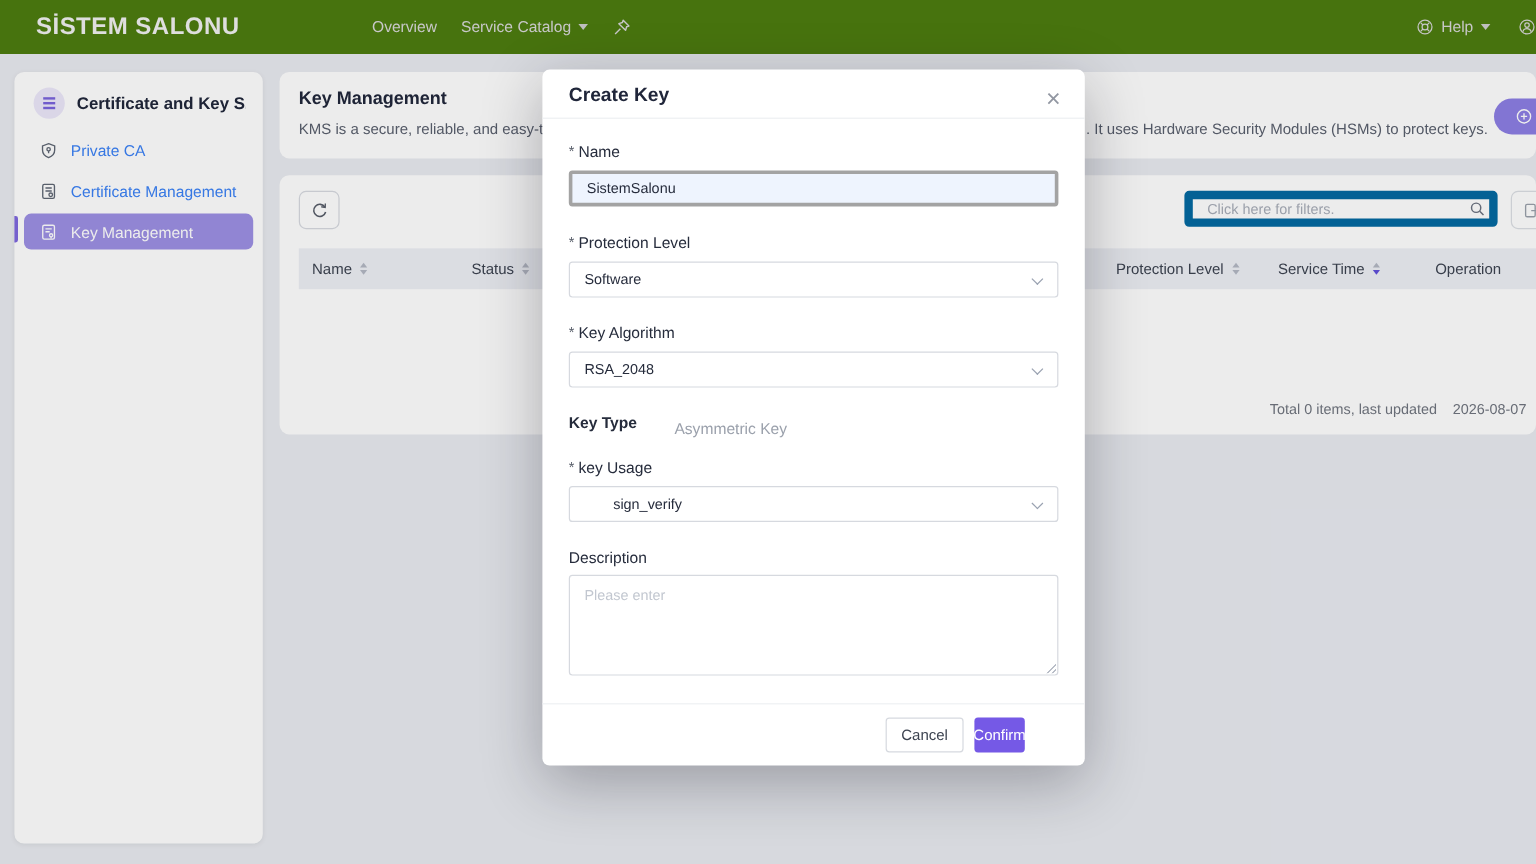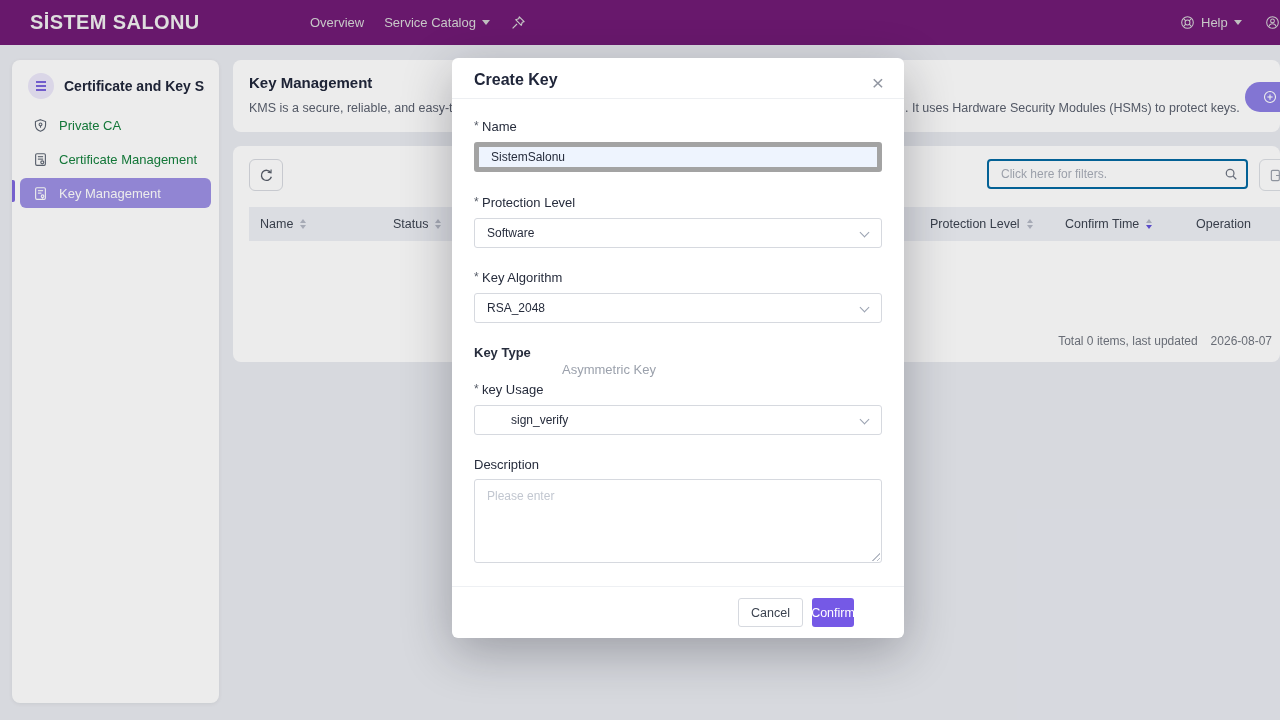--- a/index.html
+++ b/index.html
@@ -3,21 +3,21 @@
 <meta charset="utf-8">
 <style>
   * { margin:0; padding:0; box-sizing:border-box; }
   html,body { background:#c9ccd2; }
   body { font-family:"Liberation Sans","DejaVu Sans",sans-serif; }
   .screen { position:relative; width:1280px; height:720px; overflow:hidden;
             background:#e9ebf0; }
 
   
   .topbar { position:absolute; left:0; top:0; width:1280px; height:45px;
-            background:#701a75; z-index:10; }
+            background:#4d7c0f; z-index:10; }
   .brand { position:absolute; left:30px; top:0; height:45px; line-height:45px;
            font-size:20px; font-weight:bold; color:#f0f0f0; letter-spacing:.4px; }
   .topnav { position:absolute; left:310px; top:0; height:45px; display:flex;
             align-items:center; gap:20px; }
   .topnav-item { font-size:13px; color:#d8d8d8; display:flex; align-items:center;
                  gap:6px; cursor:pointer; }
   .caret { width:0; height:0; border-left:4px solid transparent;
            border-right:4px solid transparent; border-top:5px solid #cfcfcf; }
   .pin-btn { display:flex; align-items:center; }
   .topbar-right { position:absolute; left:1180px; top:0; height:45px; display:flex;
@@ -35,21 +35,21 @@
   .sb-header { display:flex; align-items:center; gap:10px; padding:13px 14px 10px 16px; }
   .sb-menu-circle { width:26px; height:26px; border-radius:50%; background:#ece8fa;
                     display:flex; align-items:center; justify-content:center; flex:none; }
   .sb-menu-circle .bars { display:flex; flex-direction:column; gap:2.5px; }
   .sb-menu-circle .bars i { display:block; width:10px; height:1.6px; background:#7a63dd; }
   .sb-title { font-size:14px; font-weight:bold; color:#20263a; white-space:nowrap;
               overflow:hidden; }
   .sb-list { position:absolute; left:8px; top:50px; width:191px; }
   .sb-item { height:30px; margin-bottom:4px; display:flex; align-items:center;
              gap:11px; padding-left:13px; border-radius:6px; font-size:13px;
-             color:#15803d; cursor:pointer; }
+             color:#3b82f6; cursor:pointer; }
   .sb-item svg { flex:none; stroke:#5f6774; }
   .sb-item.active { background:#9d90e4; color:#fff; }
   .sb-item.active svg { stroke:#fff; }
   .sb-indicator { position:absolute; left:0; top:120px; width:3px; height:22px;
                   background:#7e68de; border-radius:0 2px 2px 0; }
 
   
   .head-card { position:absolute; left:233px; top:60px; width:1047px; height:72px;
                background:#fff; border-radius:8px; }
   .page-title { position:absolute; left:16px; top:14px; font-size:15px;
@@ -63,21 +63,21 @@
                 gap:7px; white-space:nowrap; cursor:pointer;
                 font-family:inherit; }
 
   
   .table-card { position:absolute; left:233px; top:146px; width:1047px; height:216px;
                 background:#fff; border-radius:8px; }
   .refresh-btn { position:absolute; left:16px; top:13px; width:34px; height:32px;
                  background:#fff; border:1px solid #d7dae0; border-radius:6px;
                  display:flex; align-items:center; justify-content:center; cursor:pointer; }
   .filter-box { position:absolute; left:754px; top:13px; width:261px; height:30px; }
-  .filter-input { width:100%; height:100%; border:2px solid #0369a1; border-radius:4px;
+  .filter-input { width:100%; height:100%; border:7px solid #0369a1; border-radius:4px;
                   background:#fff; padding:0 34px 0 12px; font-size:12px; color:#333;
                   font-family:inherit; outline:none; }
   .filter-input::placeholder { color:#a8adb8; }
   .filter-search { position:absolute; right:10px; top:8px; }
   .export-btn { position:absolute; left:1026px; top:13px; width:34px; height:32px;
                 background:#fff; border:1px solid #dcdfe4; border-radius:6px;
                 display:flex; align-items:center; justify-content:center; cursor:pointer; }
   .thead { position:absolute; left:16px; top:61px; width:1031px; height:34px;
            background:#edeff5; }
   .th { position:absolute; top:0; height:34px; display:flex; align-items:center;
@@ -100,24 +100,24 @@
   .modal-title { position:absolute; left:22px; top:13px; font-size:16px;
                  font-weight:bold; color:#20263a; }
   .modal-close { position:absolute; right:16px; top:8px; font-size:21px;
                  color:#9297a2; cursor:pointer; line-height:1.4; padding:2px 4px; }
   .modal-hr { position:absolute; left:0; top:40px; width:100%; height:1px;
               background:#edeff2; }
   .f-label { position:absolute; left:22px; font-size:13px; color:#262c3c; }
   .req::before { content:"* "; color:#565c68; font-size:12px; vertical-align:1px; }
   .lbl-name { top:61px; } .lbl-protection { top:137px; } .lbl-algorithm { top:212px; }
   .lbl-keytype { top:287px; font-weight:bold; font-size:13px; }
-  .val-keytype { position:absolute; left:110px; top:304px; font-size:13px; color:#9ba1ac; }
+  .val-keytype { position:absolute; left:110px; top:292px; font-size:13px; color:#9ba1ac; }
   .lbl-usage { top:324px; } .lbl-description { top:399px; }
   .name-input { position:absolute; left:22px; top:84px; width:408px; height:30px;
-                background:#eef4fe; border:5px solid #a3a3a3; border-radius:3px;
+                background:#eef4fe; border:3px solid #a3a3a3; border-radius:3px;
                 padding:0 12px; font-size:12px; color:#262c3c; font-family:inherit;
                 outline:none; }
   .select { position:absolute; left:22px; width:408px; height:30px; background:#fff;
             border:1px solid #d6d9df; border-radius:3px; display:flex;
             align-items:center; padding:0 30px 0 12px; font-size:12px; color:#262c3c;
             cursor:pointer;text-align:right; }
   .sel-protection { top:160px; } .sel-algorithm { top:235px; } .sel-usage { top:347px;padding-left:36px; }
   .chev { position:absolute; right:13px; top:10px; width:7px; height:7px;
           border-right:1.3px solid #9aa2b1; border-bottom:1.3px solid #9aa2b1;
           transform:rotate(45deg); }
@@ -284,21 +284,21 @@
           </span>
       </div>
       <div class="th th-protection">
         <span>Protection Level</span>
         <span class="sort">
             <span class="up"></span>
             <span class="dn"></span>
           </span>
       </div>
       <div class="th th-creation">
-        <span>Confirm Time</span>
+        <span>Service Time</span>
         <span class="sort desc">
             <span class="up"></span>
             <span class="dn"></span>
           </span>
       </div>
       <div class="th th-operation">
         <span>Operation</span>
       </div>
     </div>
 

